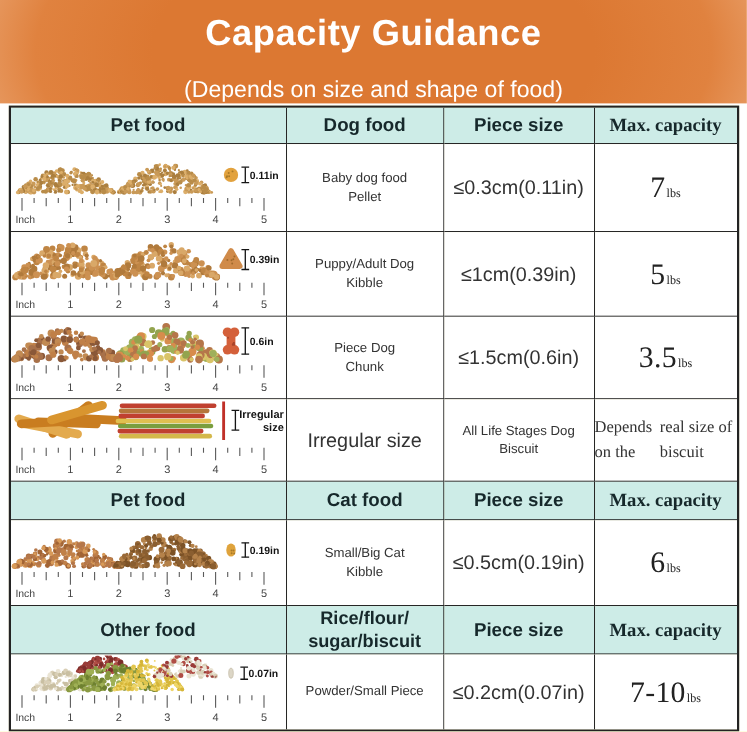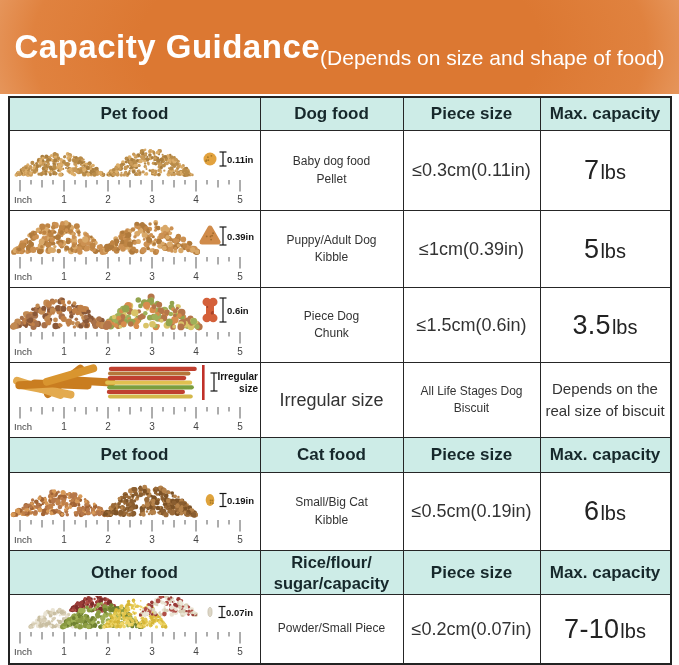--- a/index.html
+++ b/index.html
@@ -2,50 +2,50 @@
 <html><head>
 <meta charset="utf-8">
 <style>
   html,body{margin:0;padding:0;}
   body{
     width:679px;height:665px;background:#ffffff;
     font-family:"Liberation Sans", sans-serif;
     -webkit-font-smoothing:antialiased;
   }
   .hero{
-    height:94px;display:flex;flex-direction:row;align-items:center;justify-content:center;
+    height:94px;display:flex;flex-direction:column;align-items:center;justify-content:flex-end;
     background:radial-gradient(ellipse 78% 300% at 50% 50%,
       #dc7832 38%, #e0823f 58%, #eeb183 78%, #fbe8da 92%, #ffffff 100%);
   }
   .hero-title{color:#ffffff;font-size:33px;font-weight:bold;letter-spacing:.5px;line-height:1.1;}
   .hero-sub{color:#ffffff;font-size:21px;margin-top:22px;}
   .tbl{
     width:664px;margin:2px auto 0;box-sizing:border-box;
     border:2px solid #232323;
     display:grid;
     grid-template-columns:251px 143px 137px 129px;
     grid-template-rows:33px 80px 77px 75px 75px 35px 78px 44px 68px;
     background:#fef9c3;
   }
   .c{
     display:flex;align-items:center;justify-content:center;box-sizing:border-box;
     border-right:1px solid #262626;border-bottom:1px solid #262626;background:#fff;
     overflow:hidden;
   }
-  .c.colEnd{border-right:none;}
+  .c.colEnd{border-right:none;font-family:Liberation Serif, serif;}
   .c.rowEnd{border-bottom:none;}
   .band{background:#cdece7;font-weight:bold;font-size:17px;color:#16282b;}
   .band .two{display:flex;flex-direction:column;align-items:center;line-height:1.22;font-size:16.5px;text-align:center;}
   .name{flex-direction:column;font-size:12px;color:#333;line-height:1.45;text-align:center;}
   .name span{display:block;}
   .size{font-size:18px;color:#333;}
   .capwrap{display:flex;align-items:baseline;color:#222;}
   .capwrap .num{font-size:27px;letter-spacing:.3px;}
-  .capwrap .unit{font-size:20px;margin-left:1px;}
-  .capText{display:flex;flex-direction:column;align-items:center;font-size:15px;color:#333;line-height:1.5;text-align:right;}
+  .capwrap .unit{font-size:11px;margin-left:1px;}
+  .capText{display:flex;flex-direction:row;align-items:center;font-size:15px;color:#333;line-height:1.5;text-align:left;}
   .foodCell svg{display:block;}
 </style>
 </head>
 <body>
 
 <div class="hero">
   <div class="hero-title">Capacity Guidance</div>
   <div class="hero-sub">(Depends on size and shape of food)</div>
 </div>
 
@@ -2315,21 +2315,21 @@
       <span class="unit">lbs</span>
     </div>
   </div>
 
   <div class="c band">
       <span>Other food</span>
     </div>
   <div class="c band">
     <div class="two">
       <span>Rice/flour/</span>
-      <span>sugar/capacity</span>
+      <span>sugar/biscuit</span>
     </div>
   </div>
   <div class="c band">
       <span>Piece size</span>
     </div>
   <div class="c band colEnd">
       <span>Max. capacity</span>
     </div>
 
   <div class="c foodCell rowEnd">

